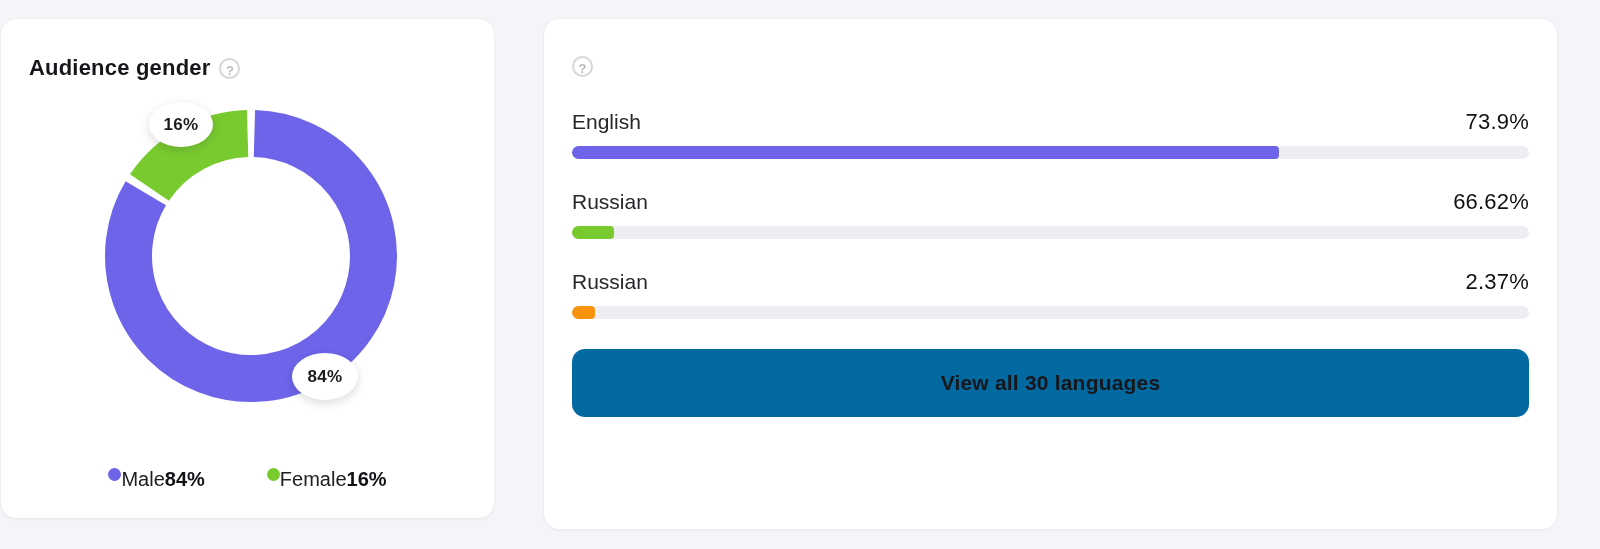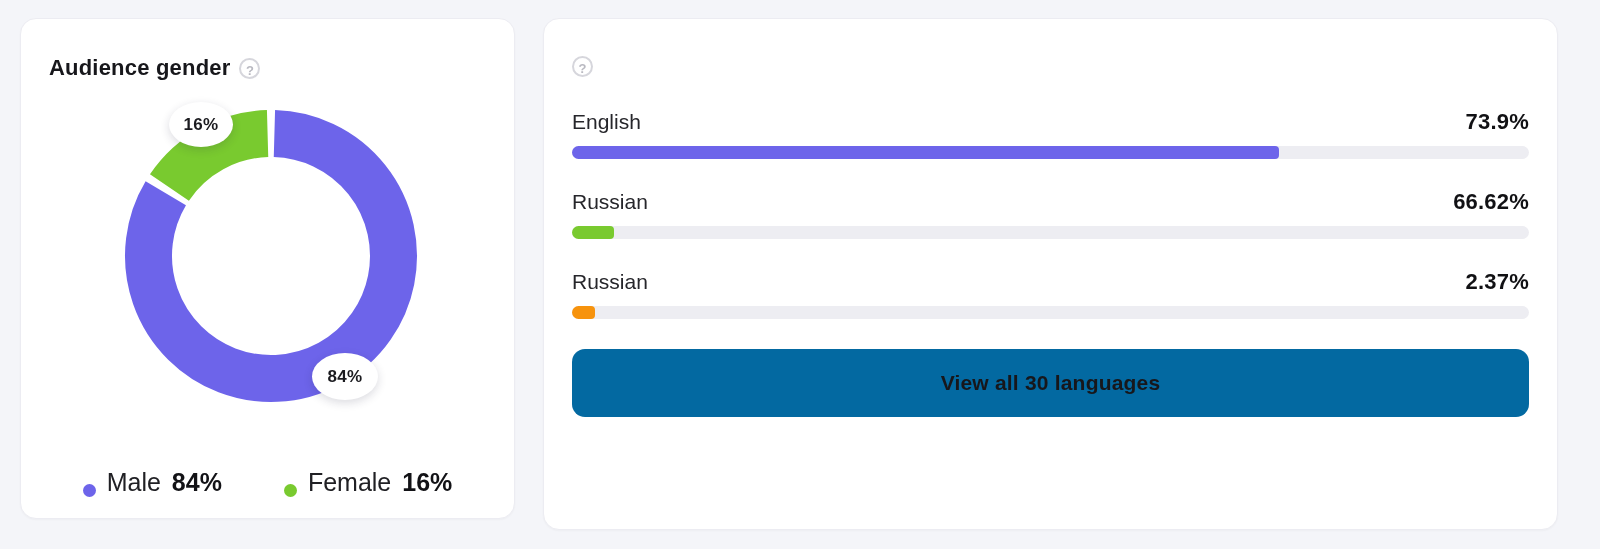--- a/index.html
+++ b/index.html
@@ -12,21 +12,21 @@
     position:relative;
   }
   .card{
     position:absolute;top:18px;
     background:#ffffff;
     border:1px solid #ececf2;
     border-radius:16px;
     box-shadow:0 1px 2px rgba(20,20,40,0.03);
     box-sizing:border-box;
   }
-  .card-gender{left:20px;width:495px;height:501px;}
+  .card-gender{left:0;width:495px;height:501px;}
   .card-language{left:543px;width:1015px;height:512px;}
 
   .card-title-row{
     display:flex;align-items:center;gap:9px;
     margin:36px 28px 0 28px;
   }
   .card-title{
     margin:0;font-size:22px;line-height:26px;font-weight:700;color:#17171b;
     letter-spacing:0.2px;
   }
@@ -47,34 +47,34 @@
     display:flex;align-items:center;justify-content:center;
     font-size:17px;font-weight:600;color:#1b1b1f;letter-spacing:0.3px;
   }
   .bubble-female{left:148px;top:83px;width:64px;height:45px;}
   .bubble-male{left:291px;top:334px;width:66px;height:47px;}
 
   .legend{
     position:absolute;left:0;right:0;top:449px;
     display:flex;justify-content:center;align-items:center;gap:62px;
   }
-  .legend-item{display:flex;align-items:flex-end;gap:11px;font-size:25px;color:#202024;}
+  .legend-item{display:flex;align-items:flex-start;font-size:20px;color:#202024;}
   .legend-item b{font-weight:700;color:#121216;}
   .dot{width:13px;height:13px;border-radius:50%;flex:0 0 auto;background:#999;}
 
   
   .lang-body{margin:32px 28px 0 28px;}
   .lang-row{margin-bottom:30px;}
   .lang-head{
     display:flex;justify-content:space-between;align-items:baseline;
     margin-bottom:11px;
     gap:36px;
   }
   .lang-label{font-size:21px;line-height:26px;color:#26262b;}
-  .lang-value{font-size:22px;line-height:26px;font-weight:700;color:#111114;letter-spacing:0.2px;}
+  .lang-value{font-size:22px;line-height:26px;font-weight:400;color:#111114;letter-spacing:0.2px;}
   .bar-track{
     height:13px;border-radius:7px;background:#ededf2;
     overflow:hidden;position:relative;
   }
   .bar-fill{
     position:absolute;left:0;top:0;bottom:0;width:0;
     border-radius:4px;background:#6d64ea;
   }
   .view-all{
     display:block;box-sizing:border-box;

